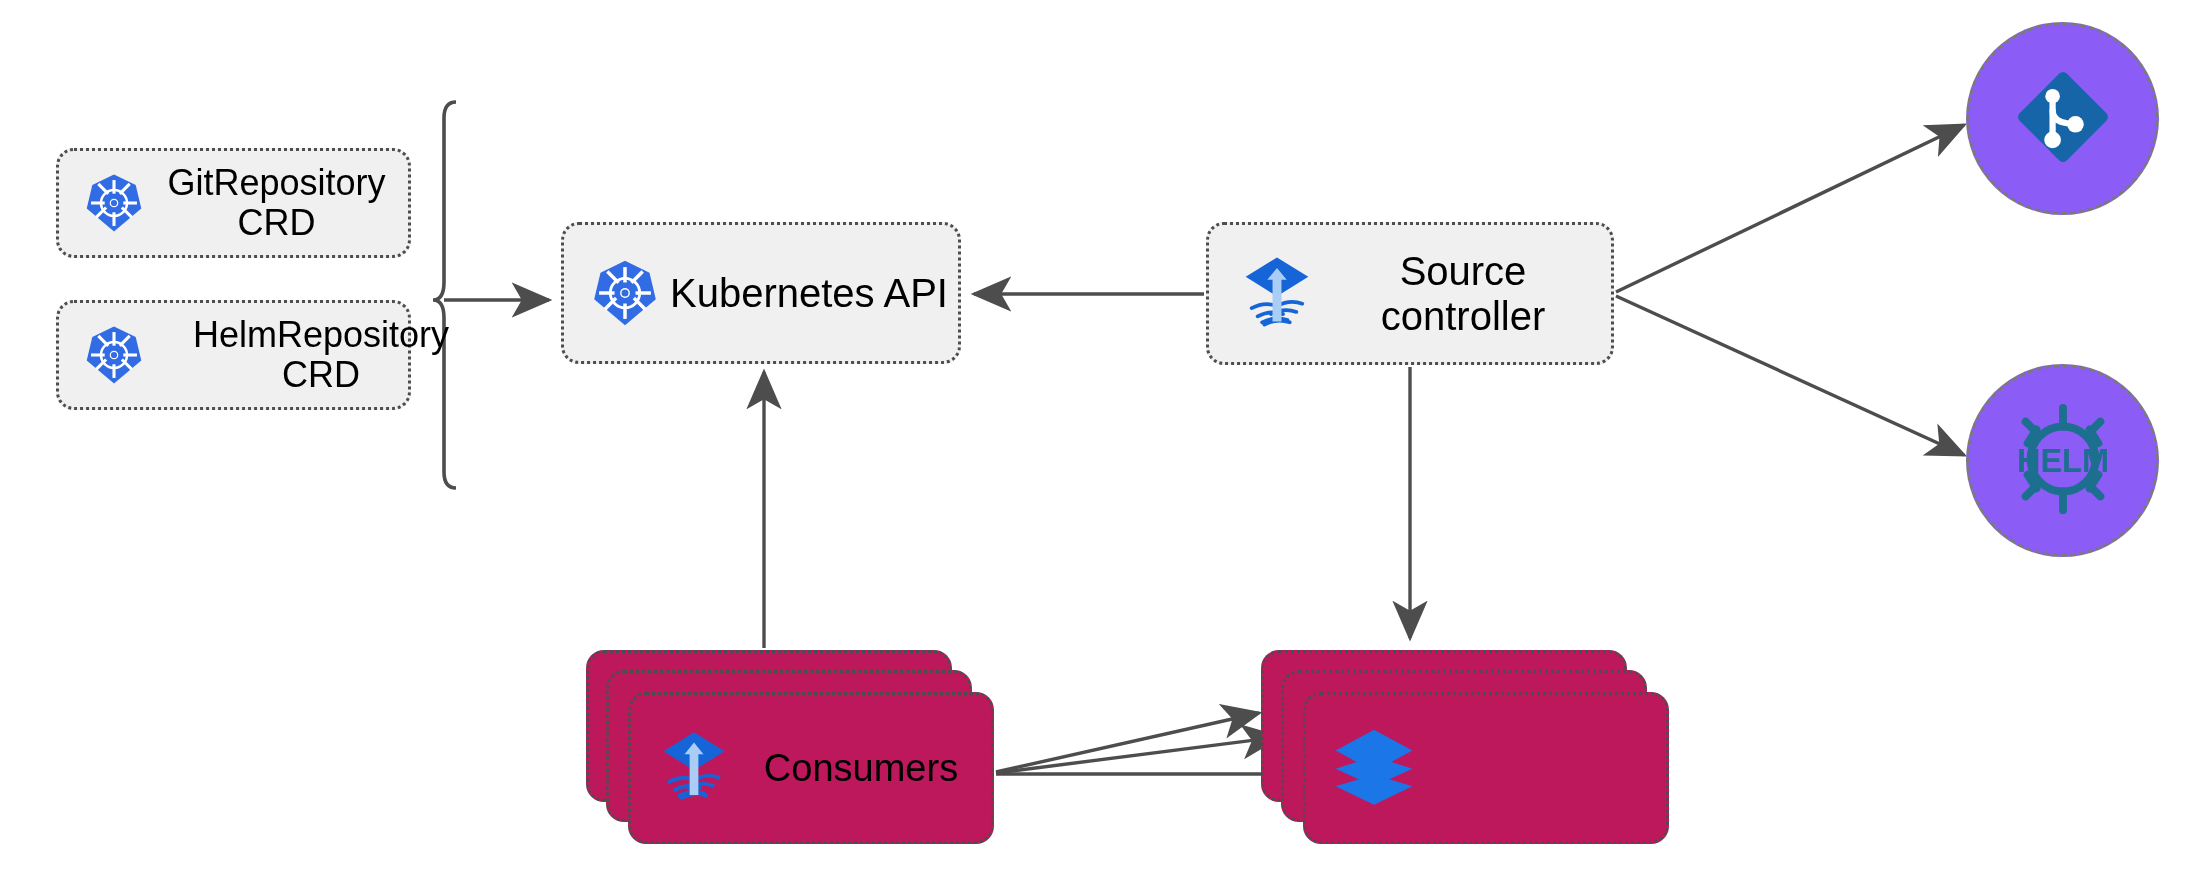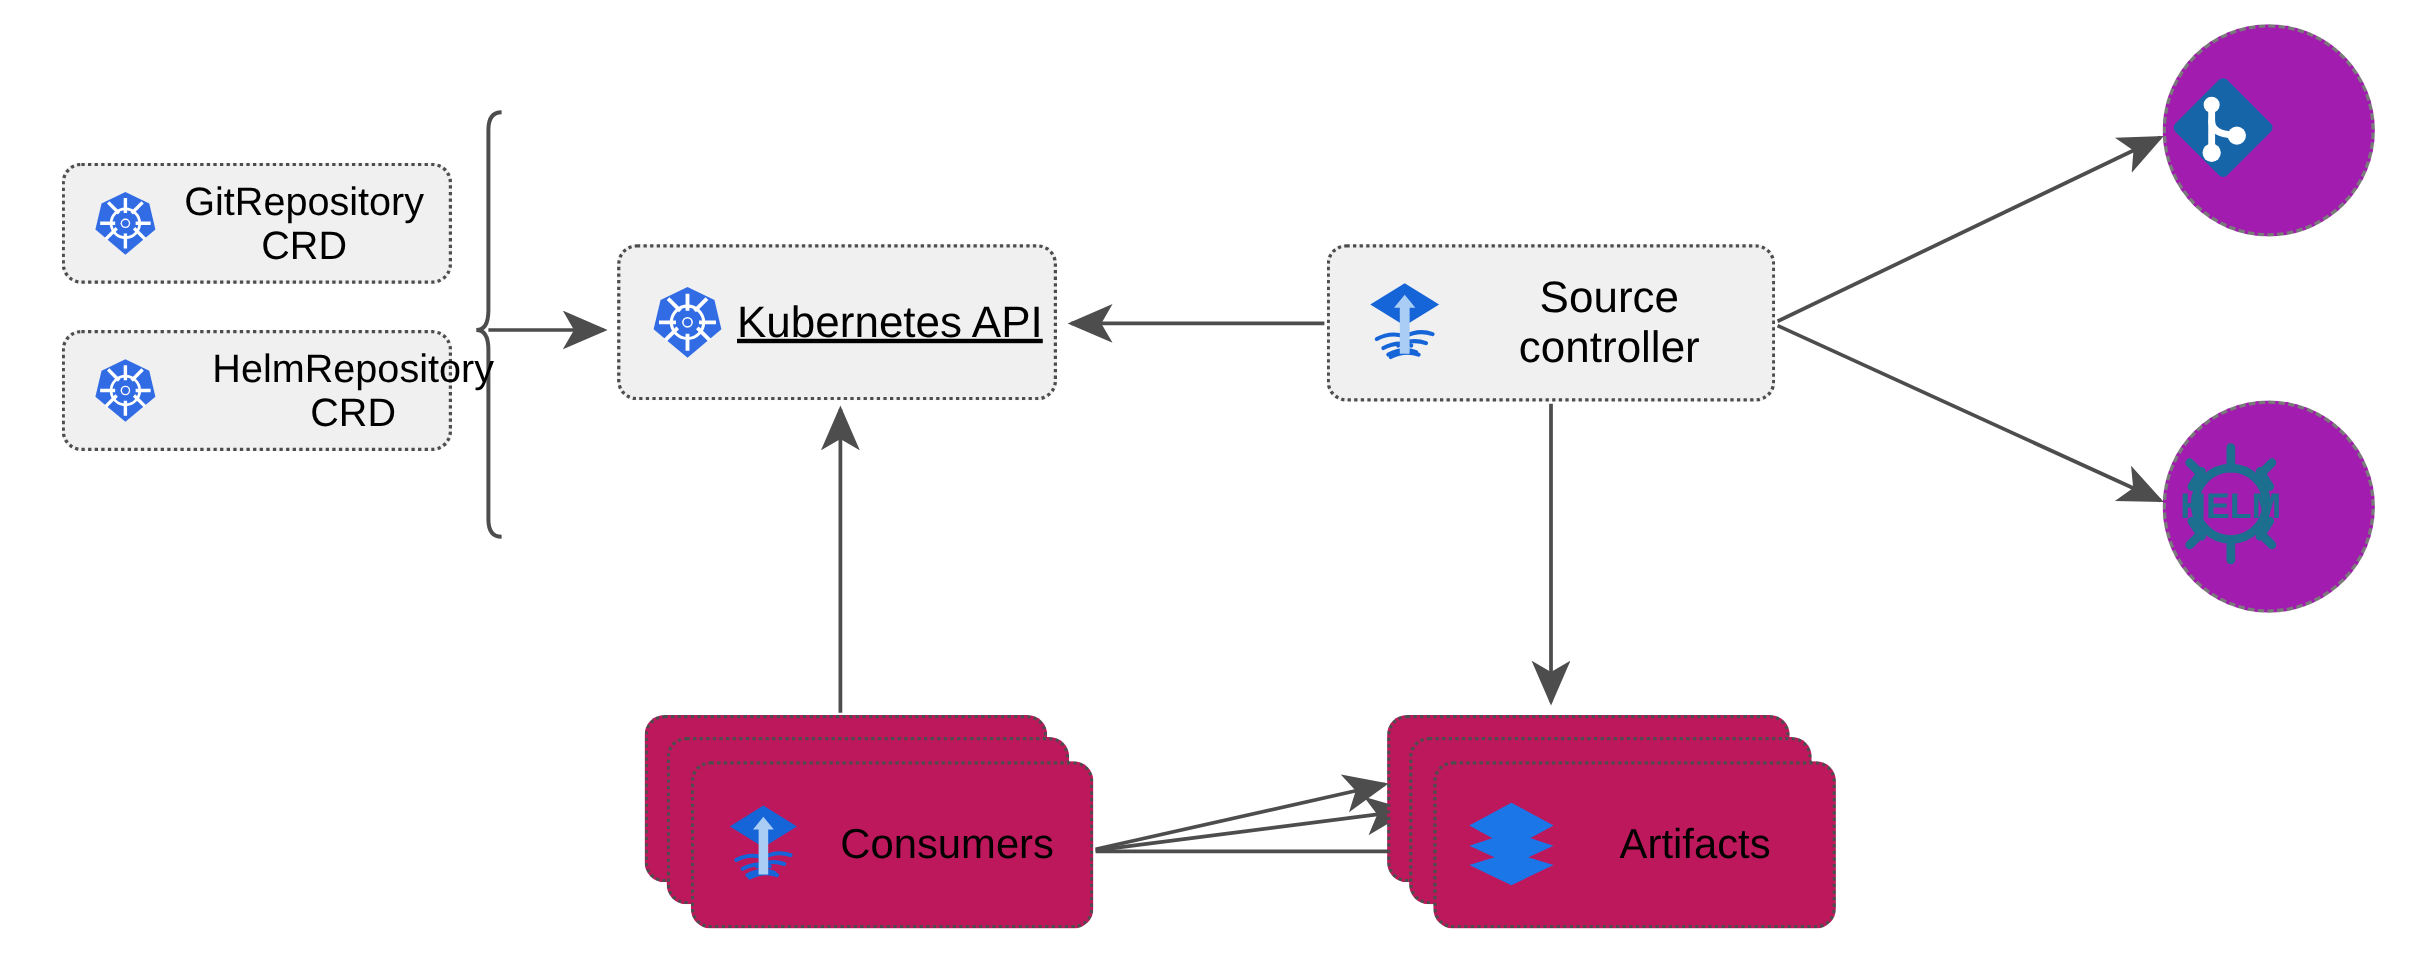--- a/index.html
+++ b/index.html
@@ -14,21 +14,21 @@
   .node .ic{flex:0 0 auto;display:flex;align-items:center;justify-content:center;}
 
   
   .crd{left:40px;width:355px;height:110px;}
   .crd .ic{margin-left:24px;}
   .crd .label{flex:1;font-size:36px;}
   #crd-git{top:148px;}
   #crd-helm{top:300px;gap:48px;}
 
   
-  #k8s-api{left:545px;top:222px;width:400px;height:142px;text-decoration:underline;}
+  #k8s-api{left:545px;top:222px;width:400px;height:142px;}
   #k8s-api .ic{margin-left:26px;}
   #k8s-api .label{flex:1;font-size:40px;}
 
   
   #source-controller{left:1190px;top:222px;width:408px;height:143px;}
   #source-controller .ic{margin-left:30px;}
   #source-controller .label{flex:1;font-size:40px;}
 
   
   .stack{position:absolute;}
@@ -37,21 +37,21 @@
   .stack .card.c1{left:0;top:0;}
   .stack .card.c2{left:20px;top:20px;}
   .stack .card.c3{left:42px;top:42px;display:flex;align-items:center;}
   .stack .card.c3 .ic{flex:0 0 auto;margin-left:26px;display:flex;align-items:center;justify-content:center;}
   .stack .card.c3 .label{flex:1;text-align:center;font-size:38px;color:#000;}
   #consumers{left:570px;top:650px;}
   #artifacts{left:1245px;top:650px;}
 
   
   .circ{position:absolute;box-sizing:border-box;width:193px;height:193px;border-radius:50%;
-        border:3px dashed #7a7a7a;background:#a21caf;display:flex;align-items:center;}
+        border:3px dashed #7a7a7a;background:#8b5cf6;display:flex;align-items:center;justify-content:center;}
   #git-circle{left:1950px;top:22px;}
   #helm-circle{left:1950px;top:364px;}
 </style>
 </head>
 <body>
 
 <div id="canvas">
 
   <svg class="edges" viewBox="0 0 2198 878">
     <defs>
@@ -196,21 +196,20 @@
     <div class="card c1"></div>
     <div class="card c2"></div>
     <div class="card c3">
       <span class="ic">
         <svg width="84" height="80" viewBox="0 0 100 96">
           <polygon points="50,2 96,27 50,52 4,27" fill="#1b76e8"></polygon>
           <polygon points="50,34 96,49 50,70 4,49" fill="#1b76e8"></polygon>
           <polygon points="50,56 96,70 50,92 4,70" fill="#1b76e8"></polygon>
         </svg>
       </span>
-      <span class="label">Artifacts</span>
     </div>
   </div>
 
   <div class="circ" id="git-circle">
     <span>
       <svg width="104" height="104" viewBox="0 0 100 100">
         <g transform="rotate(45 50 50)">
           <rect x="18" y="18" width="64" height="64" rx="5" fill="#1565a8"></rect>
         </g>
         <g stroke="#ffffff" stroke-width="6" fill="none" stroke-linecap="round">

